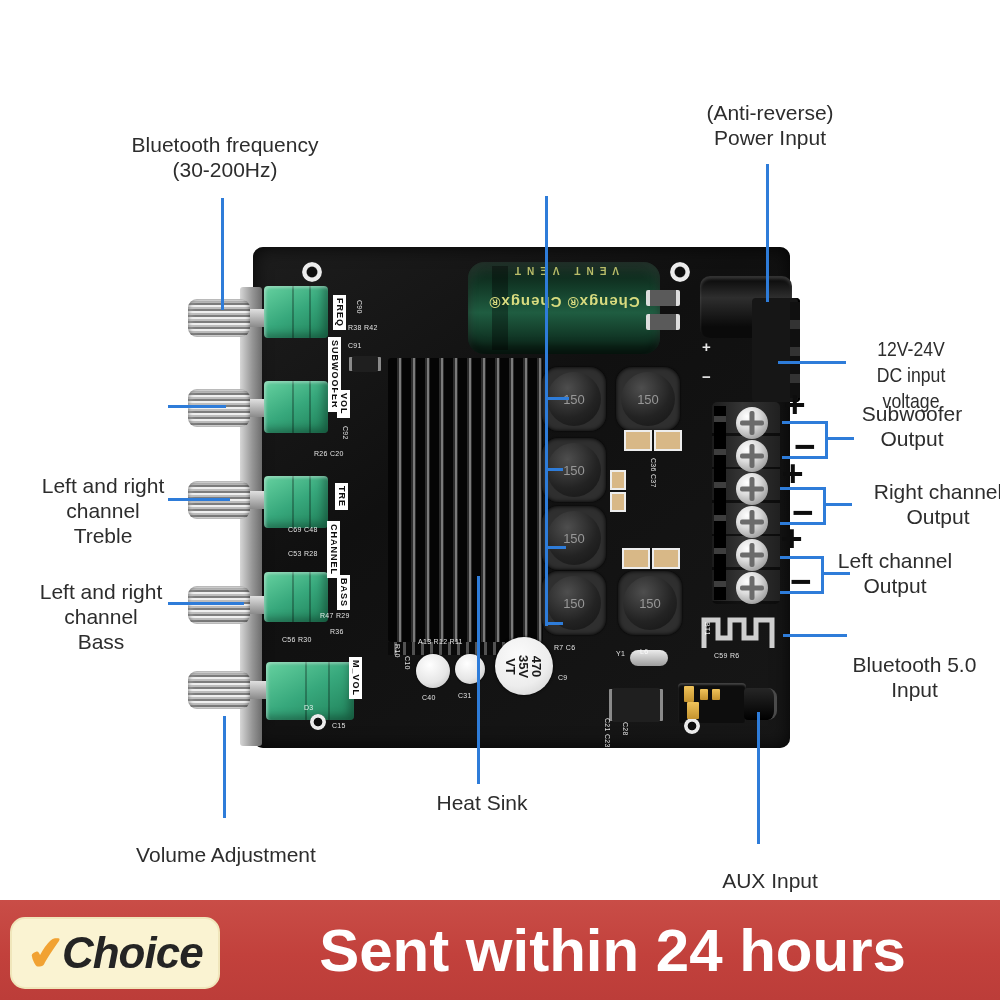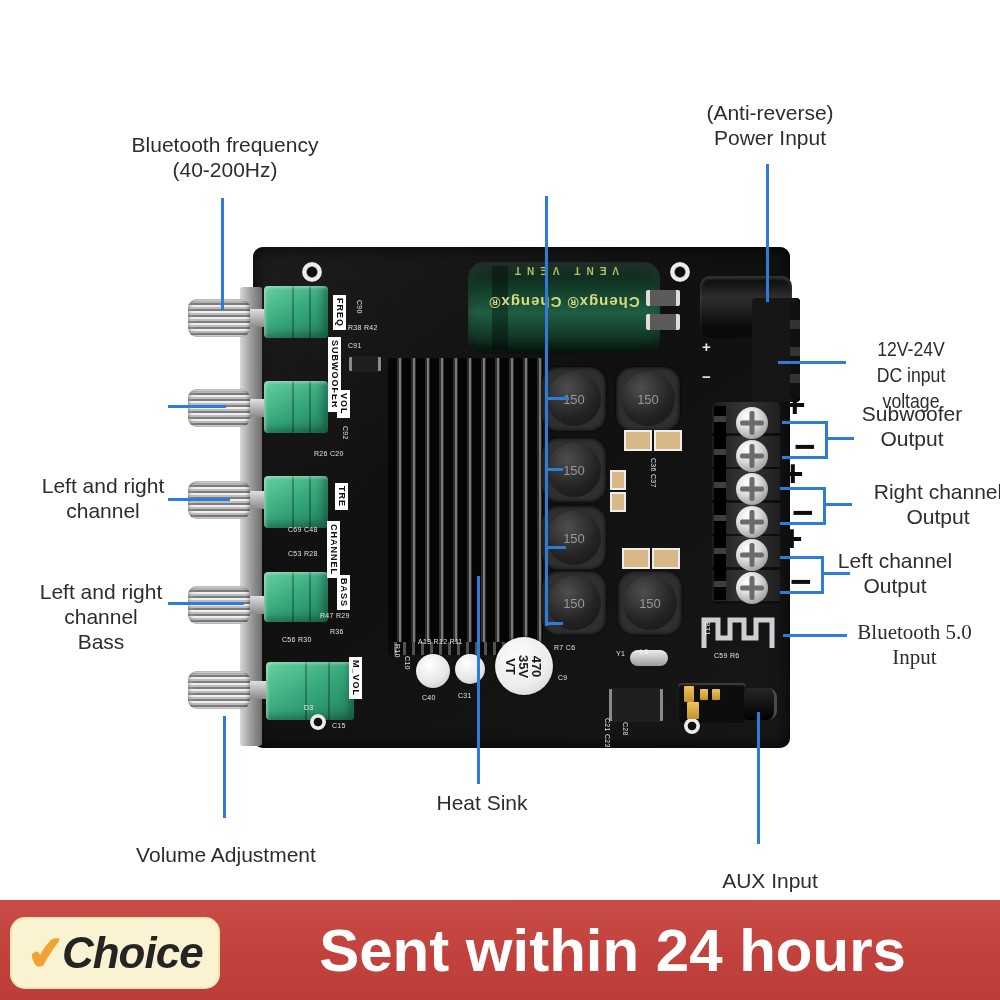--- a/index.html
+++ b/index.html
@@ -242,21 +242,21 @@
   <span class="ref v" style="left:604px;top:718px;">C21 C23</span>
   <span class="ref v" style="left:622px;top:722px;">C28</span>
   <span class="ref" style="left:332px;top:722px;">C15</span>
   <span class="ref" style="left:304px;top:704px;">D3</span>
   <span class="ref" style="left:616px;top:650px;">Y1</span>
   <span class="ref v" style="left:704px;top:622px;">BT1</span>
   <span class="ref" style="left:640px;top:648px;">L6</span>
 
   <div class="ann-label" style="left:95px;top:132px;width:260px;">
     <div>Bluetooth frequency</div>
-      <div>(40-200Hz)</div>
+      <div>(30-200Hz)</div>
   </div>
   <div class="vline" style="left:221px;top:198px;height:112px;"></div>
 
   <div class="vline" style="left:545px;top:196px;height:430px;"></div>
   <div class="hline" style="left:545px;top:397px;width:24px;"></div>
   <div class="hline" style="left:545px;top:468px;width:18px;"></div>
   <div class="hline" style="left:545px;top:546px;width:21px;"></div>
   <div class="hline" style="left:545px;top:622px;width:18px;"></div>
 
   <div class="ann-label" style="left:682px;top:100px;width:176px;">
@@ -292,29 +292,30 @@
   <span class="pm" style="left:781px;top:520px;">+</span>
   <div class="bracket" style="left:780px;top:556px;width:41px;height:32px;"></div>
   <div class="hline" style="left:824px;top:572px;width:26px;"></div>
   <span class="pm" style="left:790px;top:563px;">−</span>
   <div class="ann-label" style="left:825px;top:548px;width:140px;">
     <div>Left channel</div>
       <div>Output</div>
   </div>
 
   <div class="hline" style="left:783px;top:634px;width:64px;"></div>
-  <div class="ann-label" style="left:842px;top:620px;width:145px;font-family:Liberation Serif, serif;">
+  <div class="ann-label" style="left:842px;top:652px;width:145px;">
     <div>Bluetooth 5.0</div>
       <div>Input</div>
   </div>
 
   <div class="hline" style="left:168px;top:405px;width:58px;"></div>
 
   <div class="ann-label" style="left:10px;top:473px;width:186px;">
     <div>Left and right channel</div>
+      <div>Treble</div>
   </div>
   <div class="hline" style="left:168px;top:498px;width:62px;"></div>
 
   <div class="ann-label" style="left:10px;top:579px;width:182px;">
     <div>Left and right channel</div>
       <div>Bass</div>
   </div>
   <div class="hline" style="left:168px;top:602px;width:76px;"></div>
 
   <div class="vline" style="left:223px;top:716px;height:102px;"></div>

